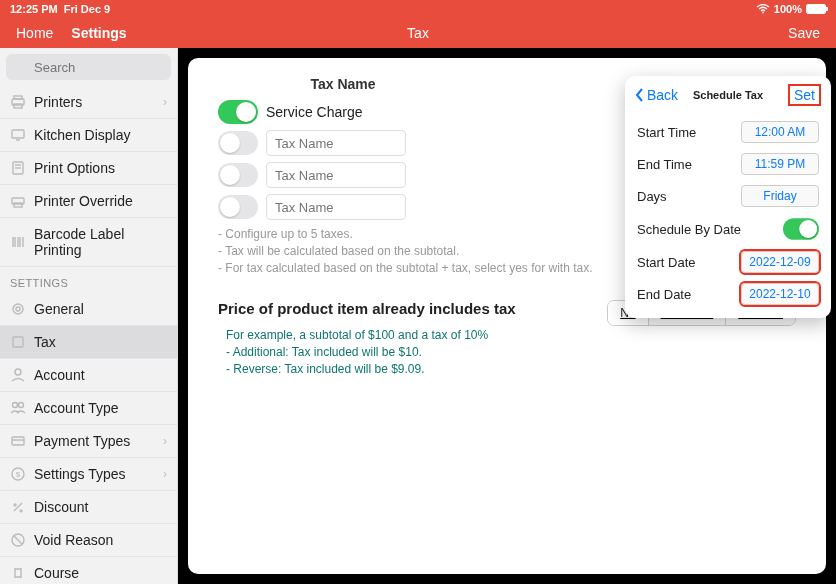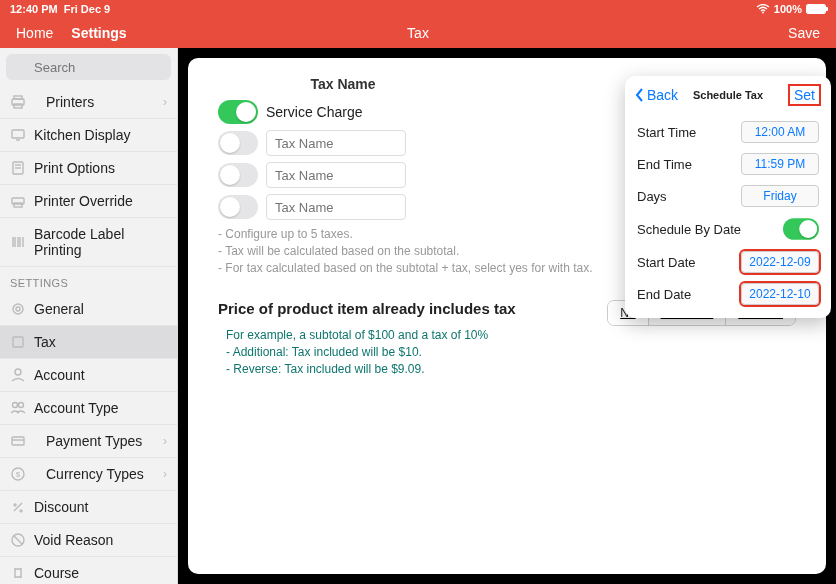--- a/index.html
+++ b/index.html
@@ -20,21 +20,21 @@
 
 .sidebar { width: 178px; background: #f2f2f3; border-right: 1px solid #ddd; overflow-y: auto; }
 .search-wrap { padding: 6px; }
 .search-box { width: 100%; height: 26px; background: #e3e3e5; border: none; border-radius: 6px; padding: 0 8px 0 28px; font-size: 13px; color: #888; position: relative; }
 .search-rel { position: relative; }
 .search-rel svg { position: absolute; left: 12px; top: 7px; }
 
 .sidebar-item { display: flex; align-items: center; gap: 8px; padding: 8px 10px; font-size: 14px; color: #222; border-bottom: 1px solid #e5e5e7; cursor: pointer; }
 .sidebar-item.active { background: #dcdcde; }
 .sidebar-item.with-chev { justify-content: space-between; }
-.sidebar-item .lbl-wrap { display: flex; align-items: center; gap: 20px; }
+.sidebar-item .lbl-wrap { display: flex; align-items: center; gap: 8px; }
 .sidebar-header { font-size: 11px; color: #888; padding: 10px 10px 4px; letter-spacing: 0.4px; }
 
 .sb-icon { width: 16px; height: 16px; display: inline-flex; align-items: center; justify-content: center; }
 .sb-icon svg { stroke: #bbb; fill: none; stroke-width: 1.4; }
 
 .content { flex: 1; background: #000; padding: 10px; position: relative; }
 .panel { background: #fff; border-radius: 10px; height: 100%; padding: 18px 30px; position: relative; }
 
 .tax-table-header { display: flex; font-size: 14px; font-weight: 600; color: #333; margin-bottom: 8px; padding: 0 10px; }
 .tax-table-header .c1 { width: 230px; text-align: center; }
@@ -75,21 +75,21 @@
 
 .battery { width: 20px; height: 10px; border: 1px solid #fff; border-radius: 2px; position: relative; }
 .battery::after { content: ""; position: absolute; right: -3px; top: 2px; width: 2px; height: 4px; background: #fff; border-radius: 0 1px 1px 0; }
 .battery .fill { background: #fff; height: 100%; width: 100%; border-radius: 1px; }
 </style>
 </head>
 <body>
 
 <div class="status-bar">
   <div class="status-left">
-    <span>12:40 PM</span>
+    <span>12:25 PM</span>
     <span>Fri Dec 9</span>
   </div>
   <div class="status-right">
     <svg width="14" height="10" viewBox="0 0 14 10">
         <path d="M1 3 Q7 -2 13 3 M3 5 Q7 1.5 11 5 M5 7 Q7 5 9 7" stroke="#fff" fill="none" stroke-width="1.3"></path>
         <circle cx="7" cy="8.5" r="0.9" fill="#fff"></circle>
       </svg>
     <span>100%</span>
     <div class="battery">
         <div class="fill"></div>
@@ -223,21 +223,21 @@
       <span class="chev">›</span>
     </div>
     <div class="sidebar-item with-chev">
       <div class="lbl-wrap">
           <span class="sb-icon">
             <svg width="16" height="16" viewBox="0 0 16 16">
               <circle cx="8" cy="8" r="6"></circle>
               <text x="8" y="11" font-size="8" text-anchor="middle" fill="#bbb" stroke="none">$</text>
             </svg>
           </span>
-          <span>Currency Types</span>
+          <span>Settings Types</span>
         </div>
       <span class="chev">›</span>
     </div>
     <div class="sidebar-item">
       <span class="sb-icon">
           <svg width="16" height="16" viewBox="0 0 16 16">
             <path d="M4 12 L12 4 M5 5 a1 1 0 1 0 0.1 0 M11 11 a1 1 0 1 0 0.1 0"></path>
           </svg>
         </span>
       <span>Discount</span>

